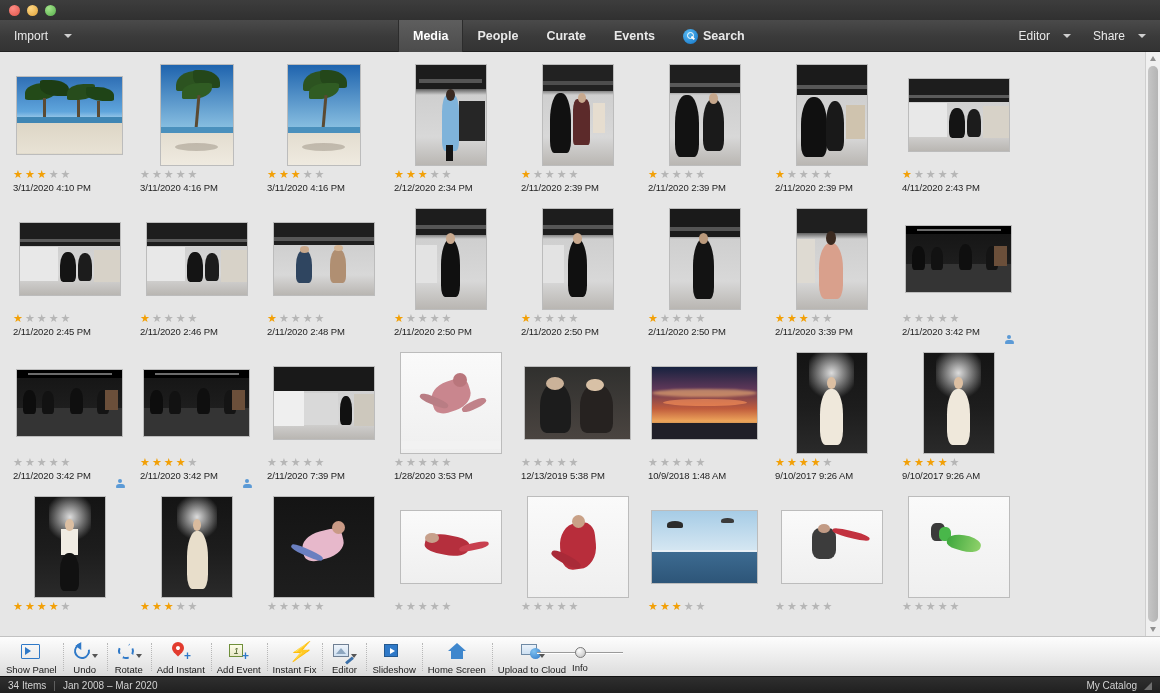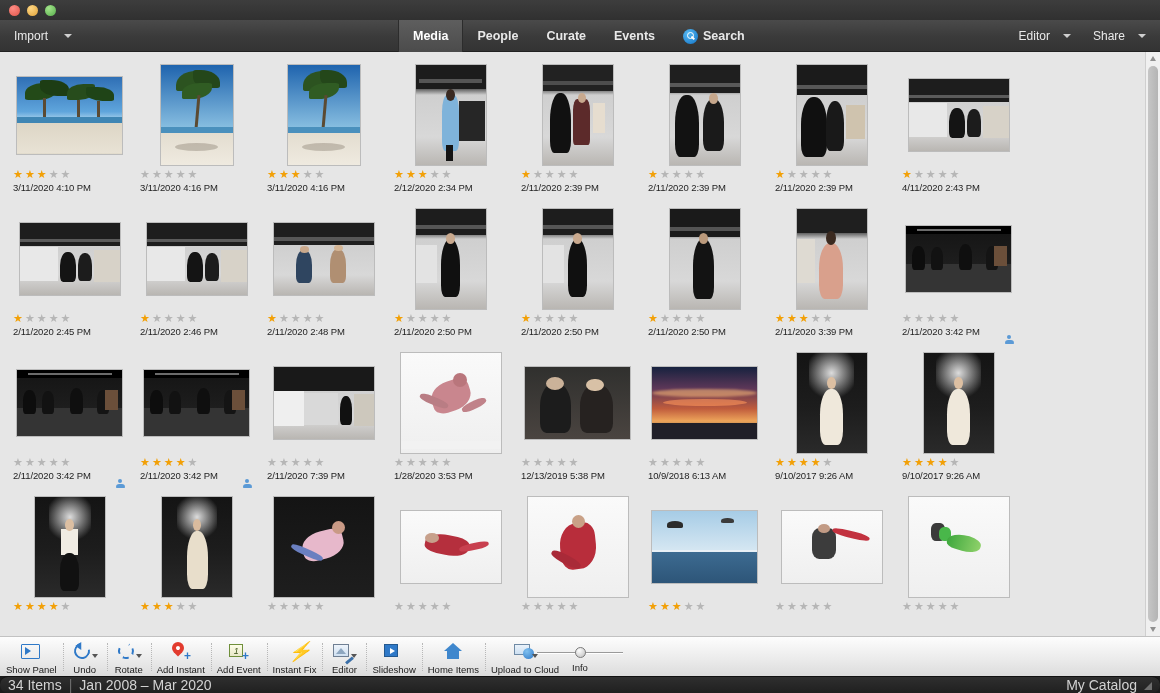--- a/index.html
+++ b/index.html
@@ -365,22 +365,22 @@
   .ico-tag::after {
     content:""; position:absolute; left:3.5px; top:7px; width:3px; height:3px;
     border-radius:50%; background:#fff; z-index:2;
   }
 
   
   .statusbar {
     height: 17px; flex: 0 0 17px;
     background: linear-gradient(180deg,#2f2f2f,#202020);
     display: flex; align-items: center;
-    color: #d2d2d2; font-size: 14px;
-    padding: 0 8px; border-top: 1px solid #111; border-radius: 8px;
+    color: #d2d2d2; font-size: 10px;
+    padding: 0 8px; border-top: 1px solid #111;
   }
   .status-sep { color: #6b6b6b; margin: 0 7px; }
   .status-right { margin-left: auto; display: flex; align-items: center; gap: 6px; }
   .grip {
     width: 9px; height: 9px; position: relative;
   }
   .grip::after {
     content:""; position:absolute; right:0; bottom:0;
     border-left: 8px solid transparent; border-bottom: 8px solid #6e6e6e;
   }
@@ -984,21 +984,21 @@
             </div>
           </div>
           <div class="meta">
             <div class="stars">
               <span class="star">★</span>
               <span class="star">★</span>
               <span class="star">★</span>
               <span class="star">★</span>
               <span class="star">★</span>
             </div>
-            <div class="date">10/9/2018 6:13 AM</div>
+            <div class="date">10/9/2018 1:48 AM</div>
           </div>
         </div>
         <div class="cell">
           <div class="thumb-box">
             <div class="thumb" style="width: 70px; height: 100px;">
               <div class="sc runway-dark">
                 <i class="spot" style="left:18%;top:-10%;width:64%;height:60%;"></i>
                 <i class="gown" style="left:34%;top:36%;width:32%;height:56%;background:#efe8db;"></i>
                 <i class="" style="position:absolute;left:44%;top:24%;width:12%;height:12%;background:#dcbfa2;border-radius:50%;"></i>
               </div>
@@ -1261,21 +1261,21 @@
       <span class="ico">
           <i class="slide-stack"></i>
           <i class="ico-slideshow"></i>
         </span>
       <span class="lbl">Slideshow</span>
     </div>
     <div class="tool">
       <span class="ico">
           <i class="ico-home"></i>
         </span>
-      <span class="lbl">Home Items</span>
+      <span class="lbl">Home Screen</span>
     </div>
     <div class="tool">
       <span class="ico">
           <i class="ico-cloud"></i>
           <i class="mini-caret"></i>
         </span>
       <span class="lbl">Upload to Cloud</span>
     </div>
 
     <div class="zoomwrap">

